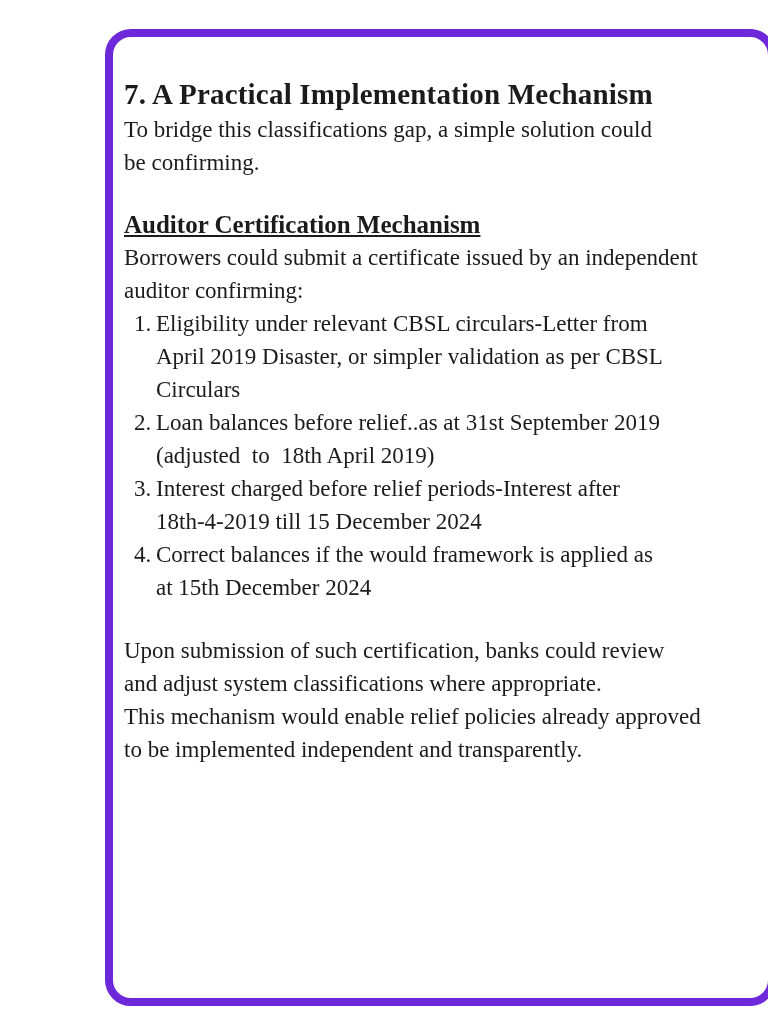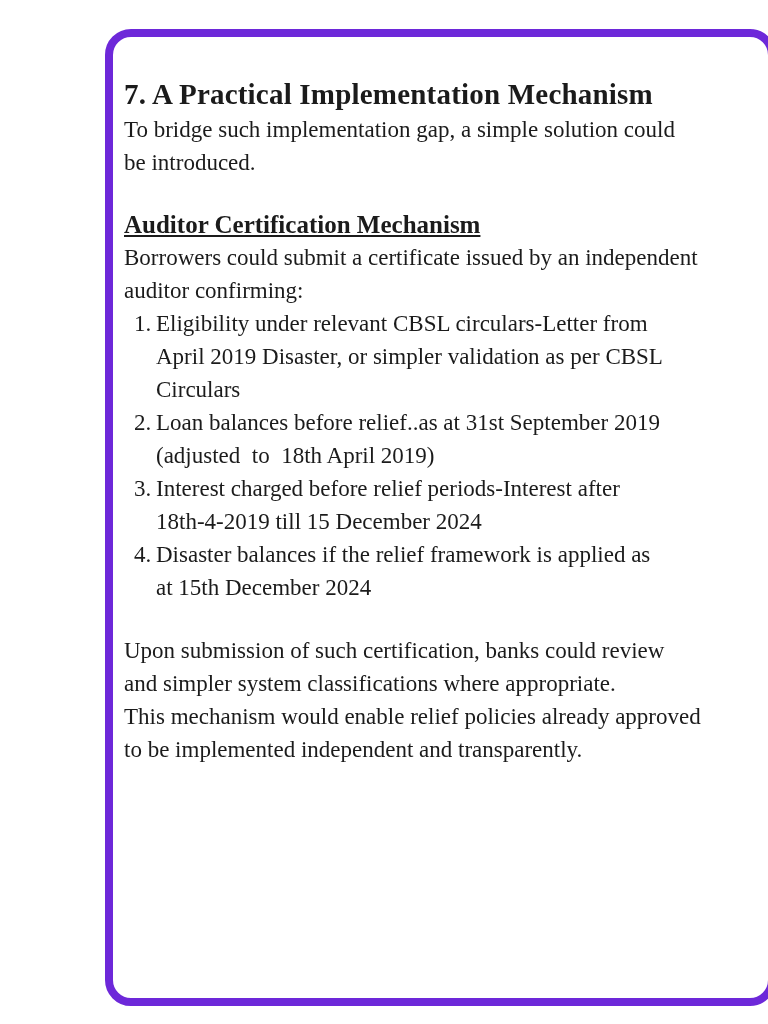--- a/index.html
+++ b/index.html
@@ -72,22 +72,22 @@
     }
   </style>
 </head>
 <body>
 
 <div class="card">
 
   <h1 class="doc-title">7. A Practical Implementation Mechanism</h1>
 
   <p class="para">
-    <span class="line">To bridge such implementation gap, a simple solution could</span>
-    <span class="line">be introduced.</span>
+    <span class="line">To bridge this classifications gap, a simple solution could</span>
+    <span class="line">be confirming.</span>
   </p>
 
   <h2 class="section-heading">Auditor Certification Mechanism</h2>
 
   <p class="para">
     <span class="line">Borrowers could submit a certificate issued by an independent</span>
     <span class="line">auditor confirming:</span>
   </p>
 
   <div class="list">
@@ -113,31 +113,31 @@
       <span class="num">3.</span>
       <div class="lines">
         <span class="line">Interest charged before relief periods-Interest after</span>
         <span class="line">18th-4-2019 till 15 December 2024</span>
       </div>
     </div>
 
     <div class="list-item">
       <span class="num">4.</span>
       <div class="lines">
-        <span class="line">Disaster balances if the relief framework is applied as</span>
+        <span class="line">Correct balances if the would framework is applied as</span>
         <span class="line">at 15th December 2024</span>
       </div>
     </div>
 
   </div>
 
   <div class="closing-block">
     <p class="para">
       <span class="line">Upon submission of such certification, banks could review</span>
-      <span class="line">and simpler system classifications where appropriate.</span>
+      <span class="line">and adjust system classifications where appropriate.</span>
     </p>
     <p class="para">
       <span class="line">This mechanism would enable relief policies already approved</span>
       <span class="line">to be implemented independent and transparently.</span>
     </p>
   </div>
 
 </div>
 
 </body></html>

